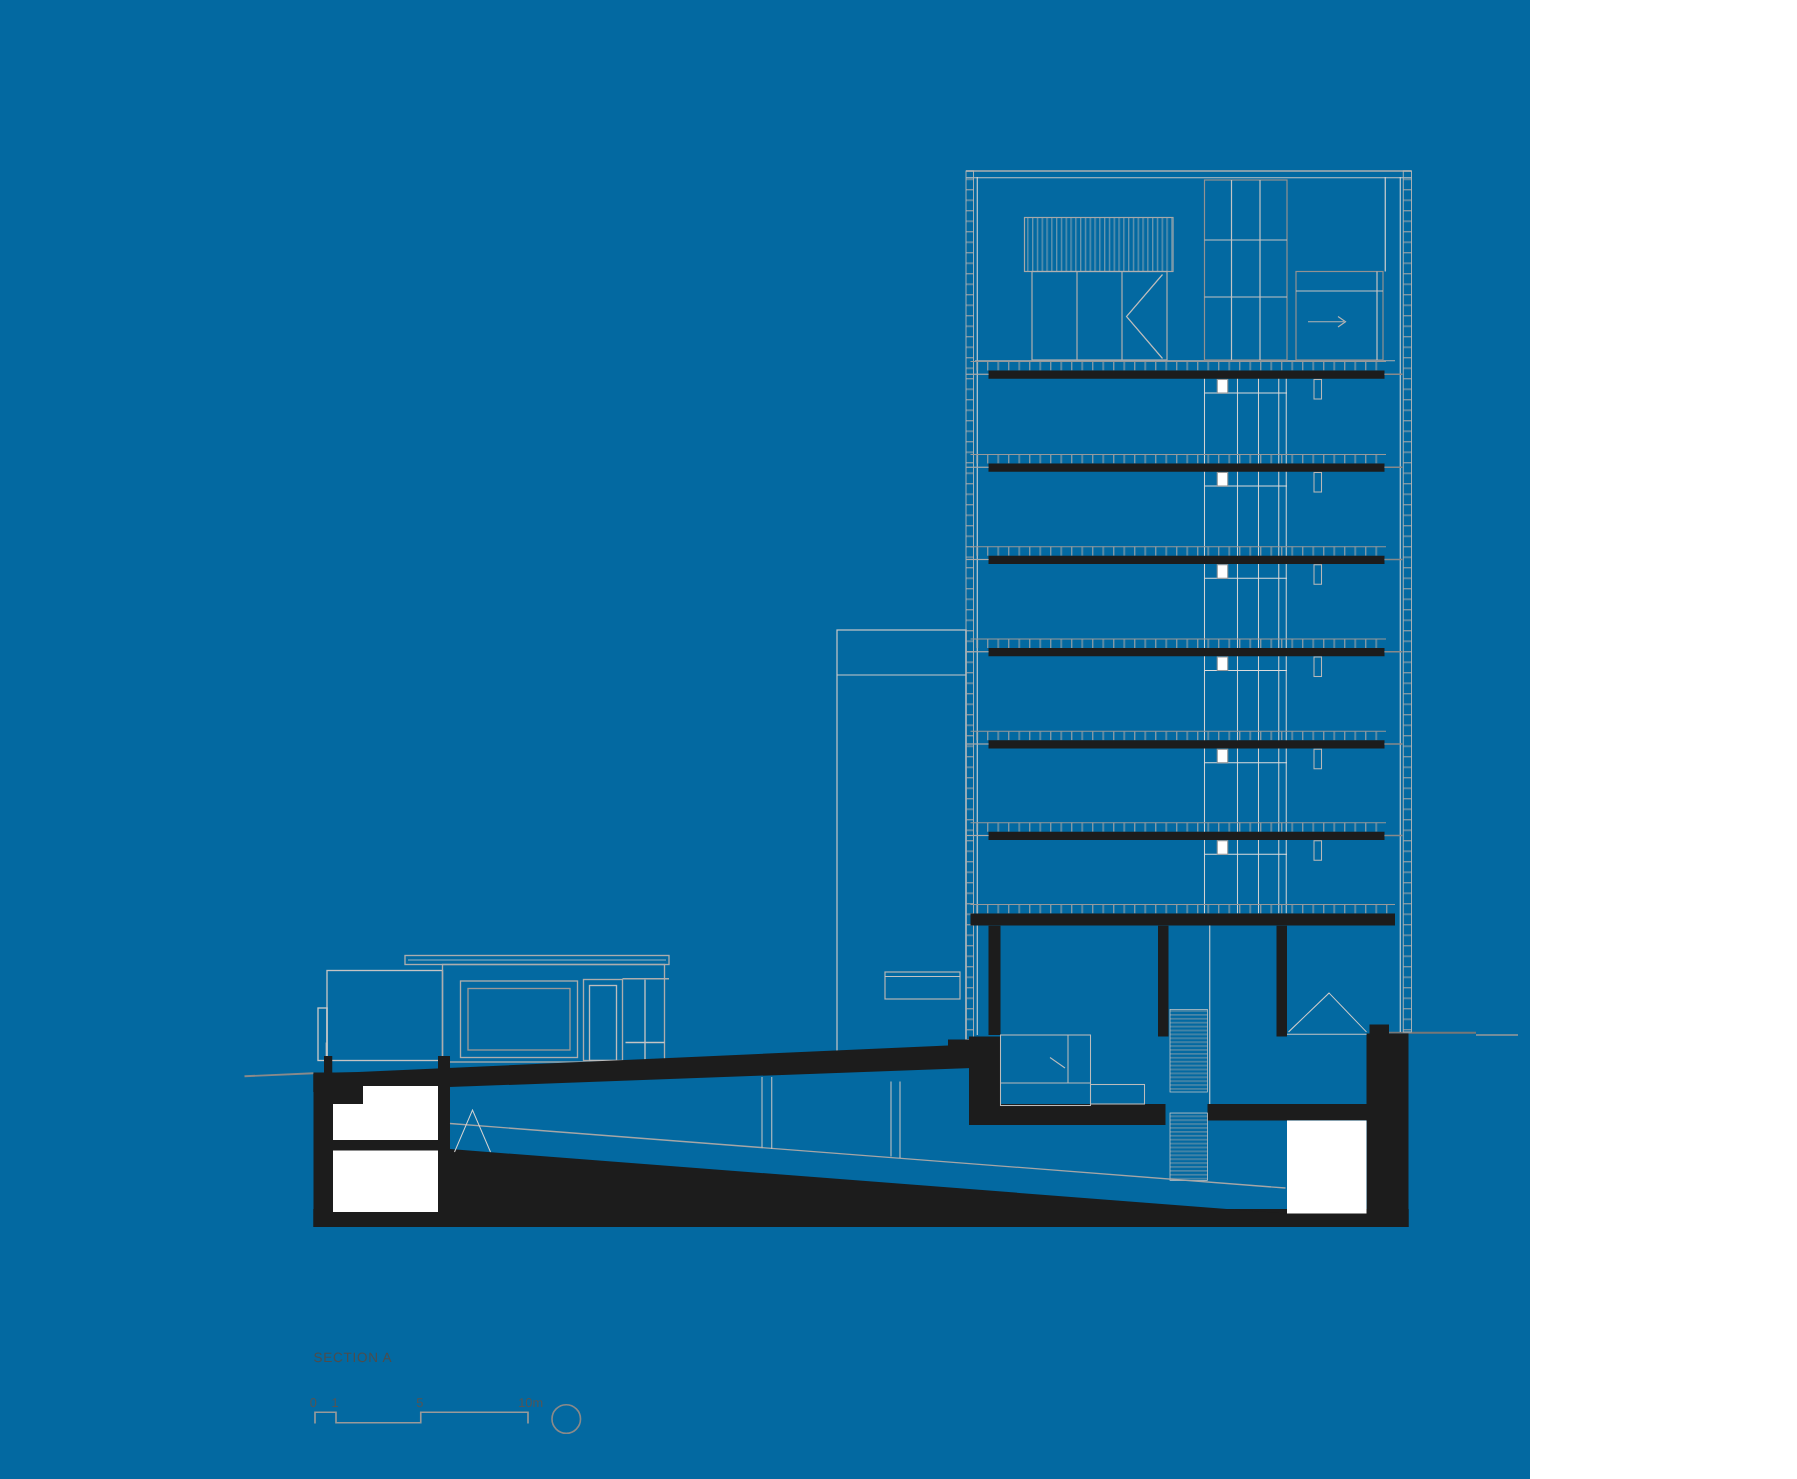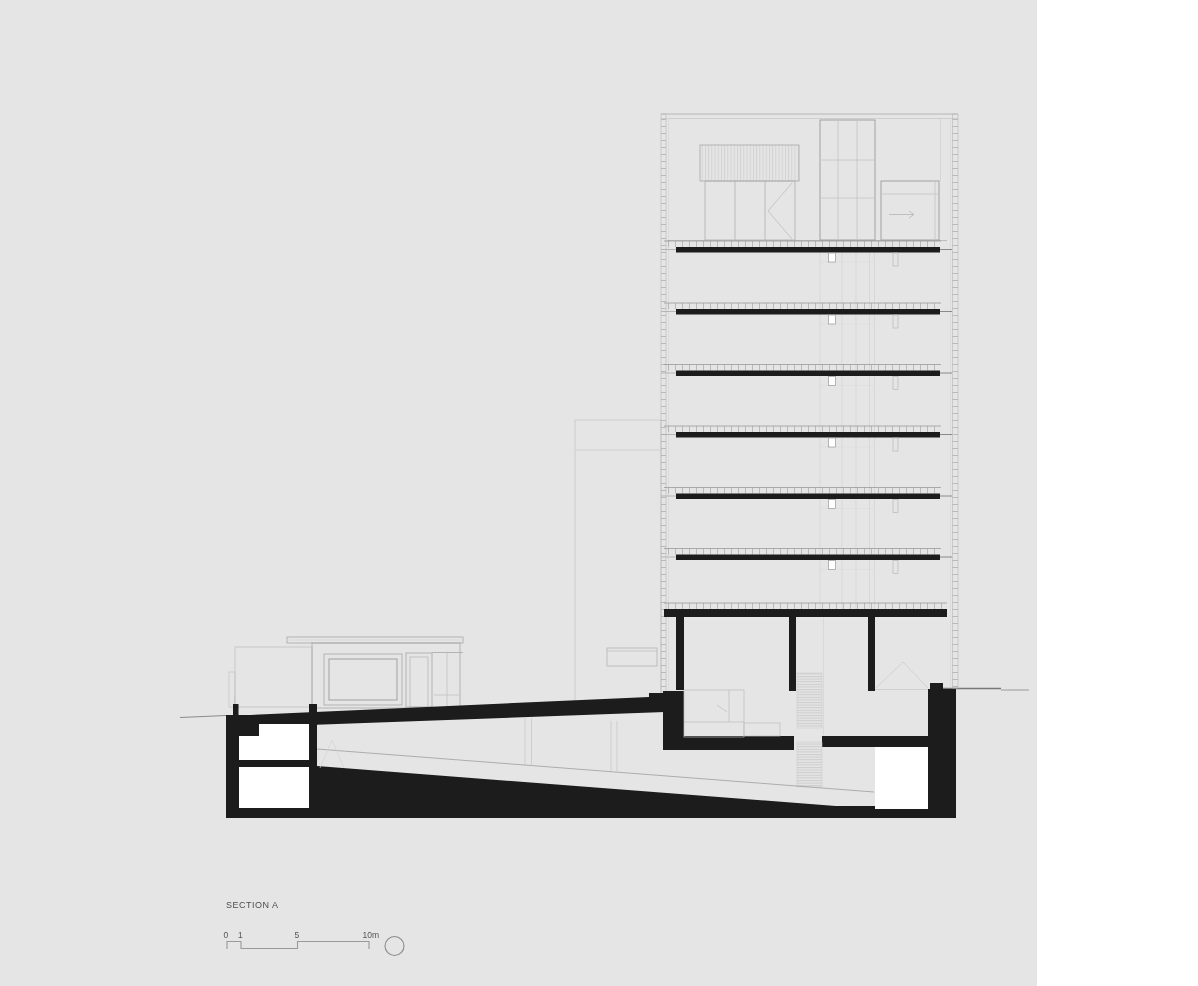--- a/index.html
+++ b/index.html
@@ -1,17 +1,17 @@
 <!DOCTYPE html>
 <html><head>
 <meta charset="utf-8">
 <style>
   html,body{margin:0;padding:0;background:#ffffff;}
-  .sheet{position:relative;width:1020px;height:986px;background:#e5e5e5;overflow:hidden;
-         font-family:"Liberation Sans", sans-serif;padding-left:17px;}
+  .sheet{position:relative;width:1020px;height:986px;background:#0369a1;overflow:hidden;
+         font-family:"Liberation Sans", sans-serif;}
   svg{display:block;}
   text{font-family:"Liberation Sans", sans-serif;}
   .title-text{font-size:9px;fill:#4d4d4d;letter-spacing:0.5px;}
   .scale-text{font-size:8.5px;fill:#555555;}
 </style>
 </head>
 <body>
 
 <div class="sheet">
 <svg width="1198" height="986" viewBox="0 0 1198 986">

